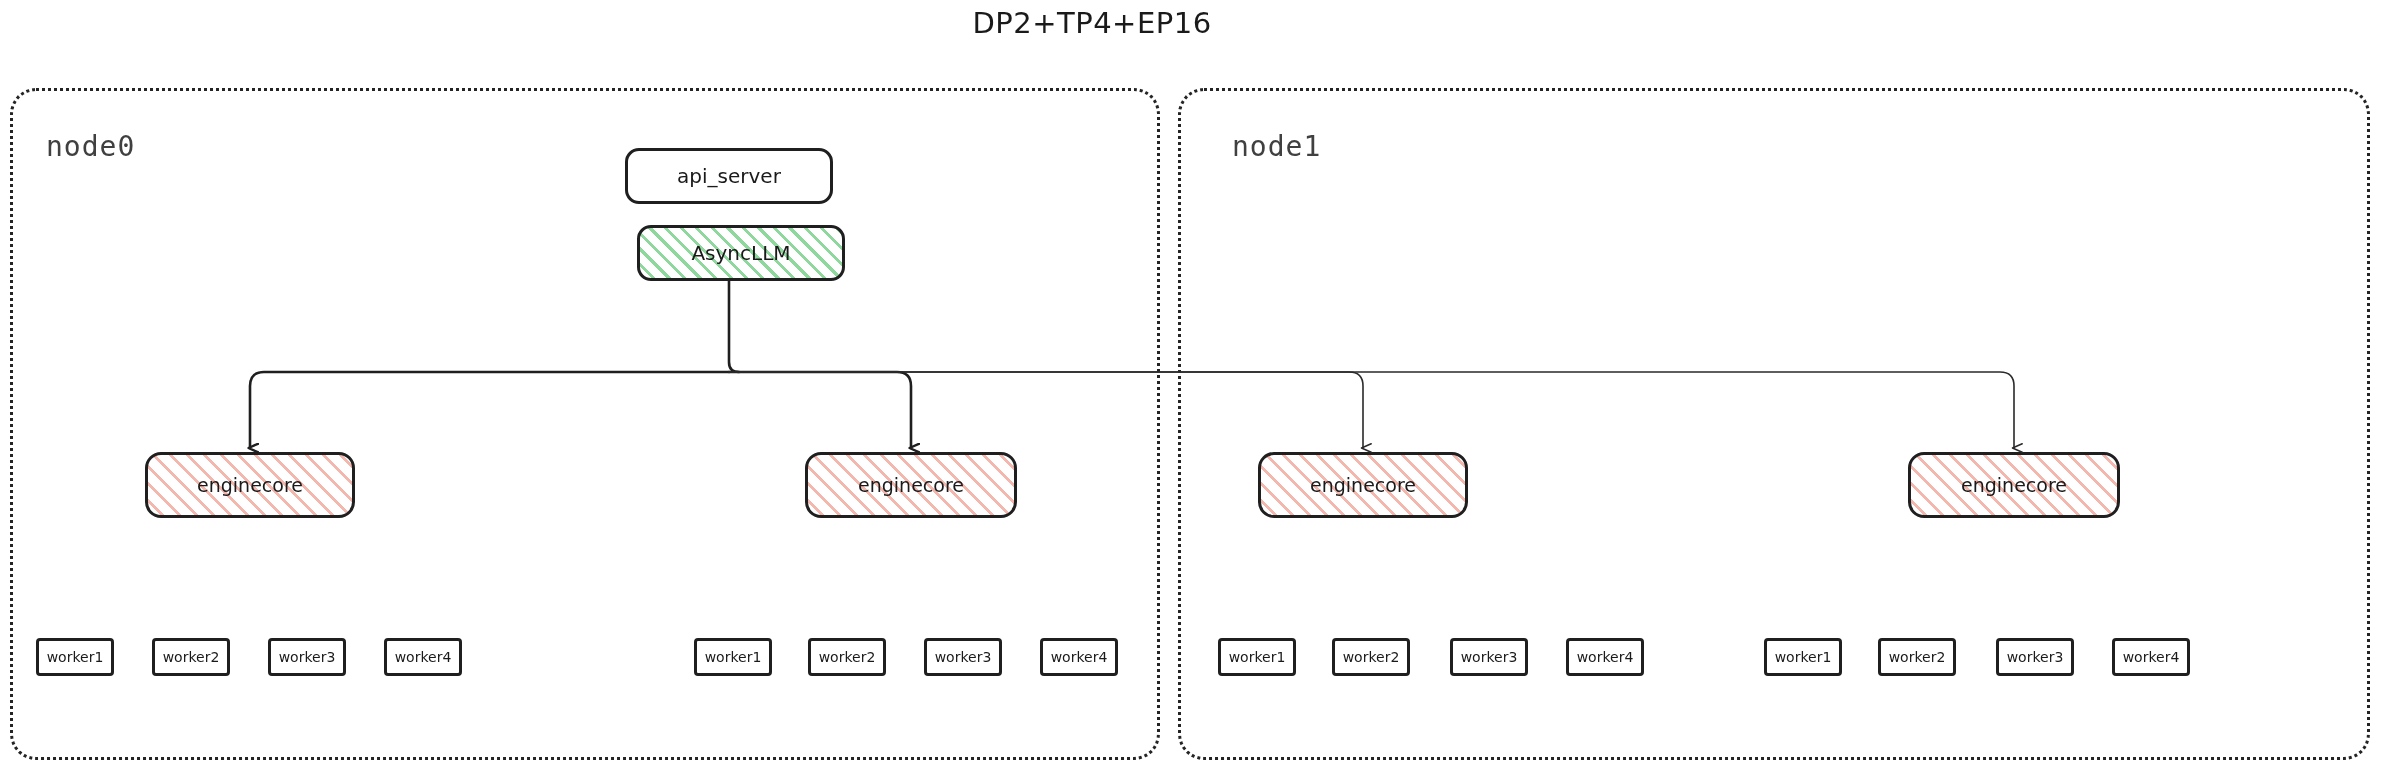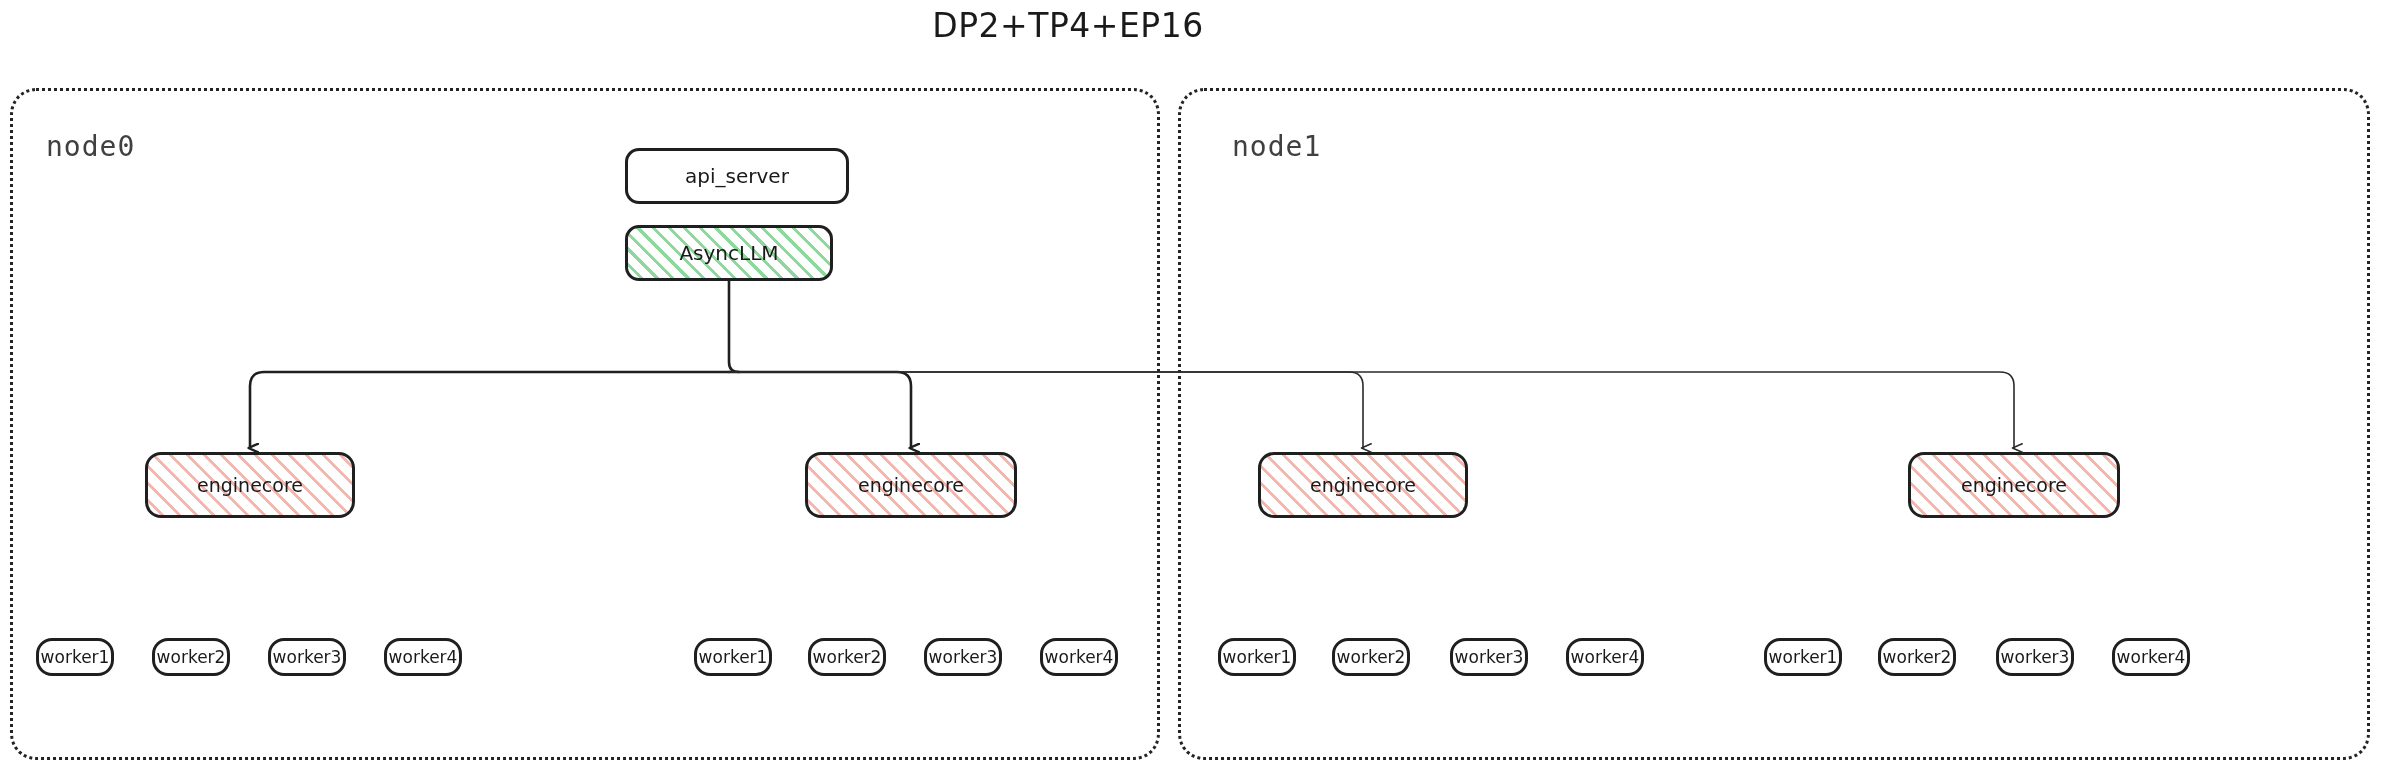--- a/index.html
+++ b/index.html
@@ -18,24 +18,25 @@
     overflow: hidden;
   }
   
   #diagram-title {
     position: absolute;
     left: 0;
     top: 6px;
     width: 2136px;
     text-align: center;
     font-family: "DejaVu Sans", sans-serif;
-    font-size: 33px;
+    font-size: 29px;
     font-weight: 400;
     color: #1a1a1a;
     letter-spacing: 0.5px;
+    padding-left: 24px;
   }
   
   .node-group {
     position: absolute;
     border: 3px dotted #242424;
     border-radius: 26px;
     background: transparent;
     box-sizing: border-box;
   }
   .node-label {
@@ -68,36 +69,37 @@
     border-radius: 14px;
     font-size: 20px;
     background-color: #ffffff;
     background-image: repeating-linear-gradient(
       45deg,
       rgba(255,255,255,0) 0px,
       rgba(255,255,255,0) 8px,
       #8fd89d 8px,
       #8fd89d 11px
     );
+    margin-left: 12px;
   }
   .box-engine {
     border-radius: 16px;
     font-size: 19px;
     background-color: #ffffff;
     background-image: repeating-linear-gradient(
       45deg,
       rgba(255,255,255,0) 0px,
       rgba(255,255,255,0) 9px,
       #f3b7ae 9px,
       #f3b7ae 12px
     );
   }
   .box-worker {
-    border-radius: 16px;
-    font-size: 17px;
+    border-radius: 4px;
+    font-size: 14px;
     border-width: 3px;
   }
   .box-label {
     position: relative;
     z-index: 2;
     padding: 0 6px;
   }
   
   #connectors {
     position: absolute;
@@ -173,21 +175,21 @@
       </div>
       <div class="box box-worker" style="left: 1878px; top: 638px; width: 78px; height: 38px;">
         <span class="box-label">worker2</span>
       </div>
       <div class="box box-worker" style="left: 1996px; top: 638px; width: 78px; height: 38px;">
         <span class="box-label">worker3</span>
       </div>
       <div class="box box-worker" style="left: 2112px; top: 638px; width: 78px; height: 38px;">
         <span class="box-label">worker4</span>
       </div>
-      <div class="box box-plain" style="left: 625px; top: 148px; width: 224px; height: 56px;">
+      <div class="box box-plain" style="left: 625px; top: 148px; width: 208px; height: 56px;">
         <span class="box-label">api_server</span>
       </div>
       <div class="box box-async" style="left: 625px; top: 225px; width: 208px; height: 56px;">
         <span class="box-label">AsyncLLM</span>
       </div>
     </div>
 
   <svg id="connectors" viewBox="0 0 2383 773" xmlns="http://www.w3.org/2000/svg">
     <defs>
       <marker id="ah-thick" markerWidth="14" markerHeight="14" refX="5" refY="9" orient="auto" markerUnits="userSpaceOnUse">

